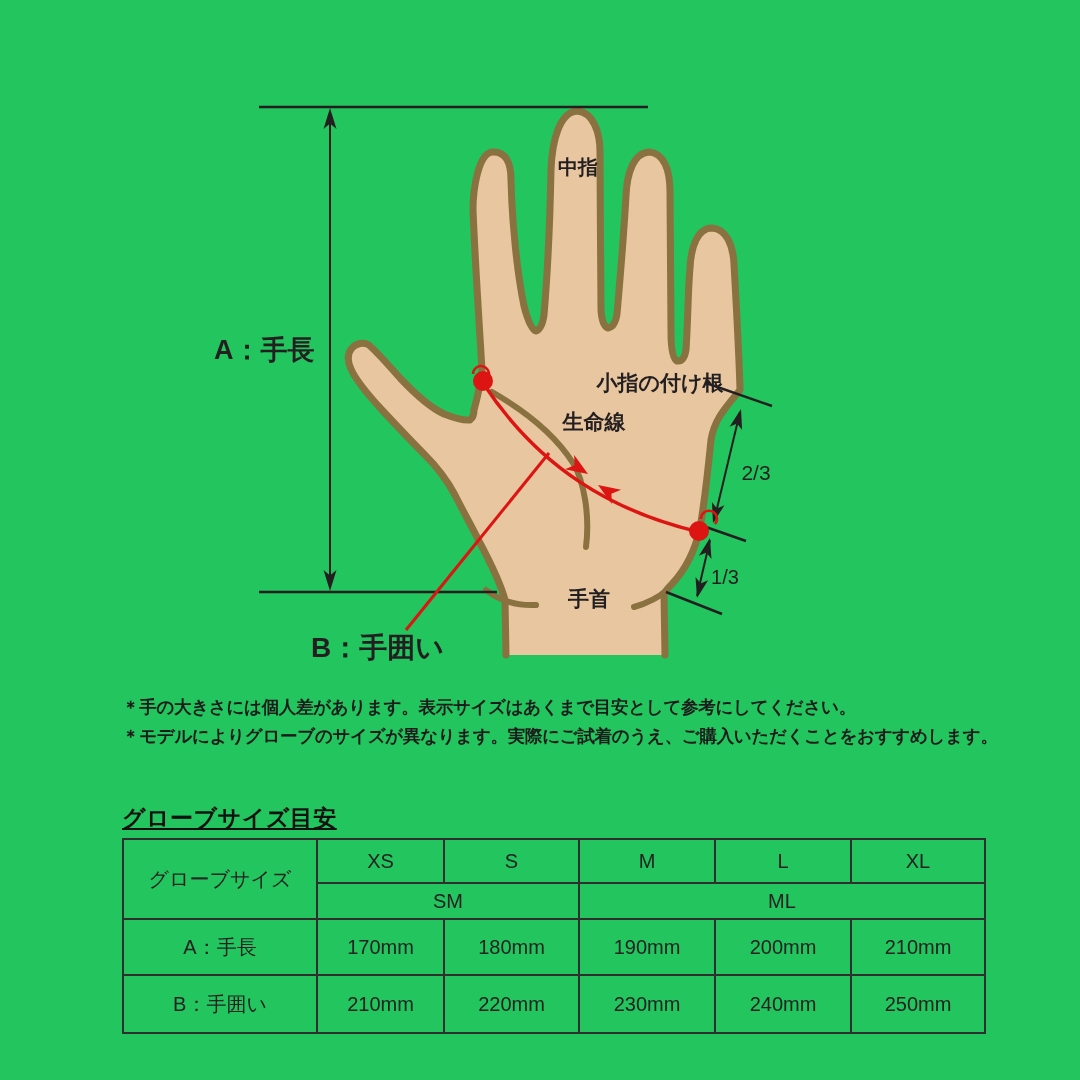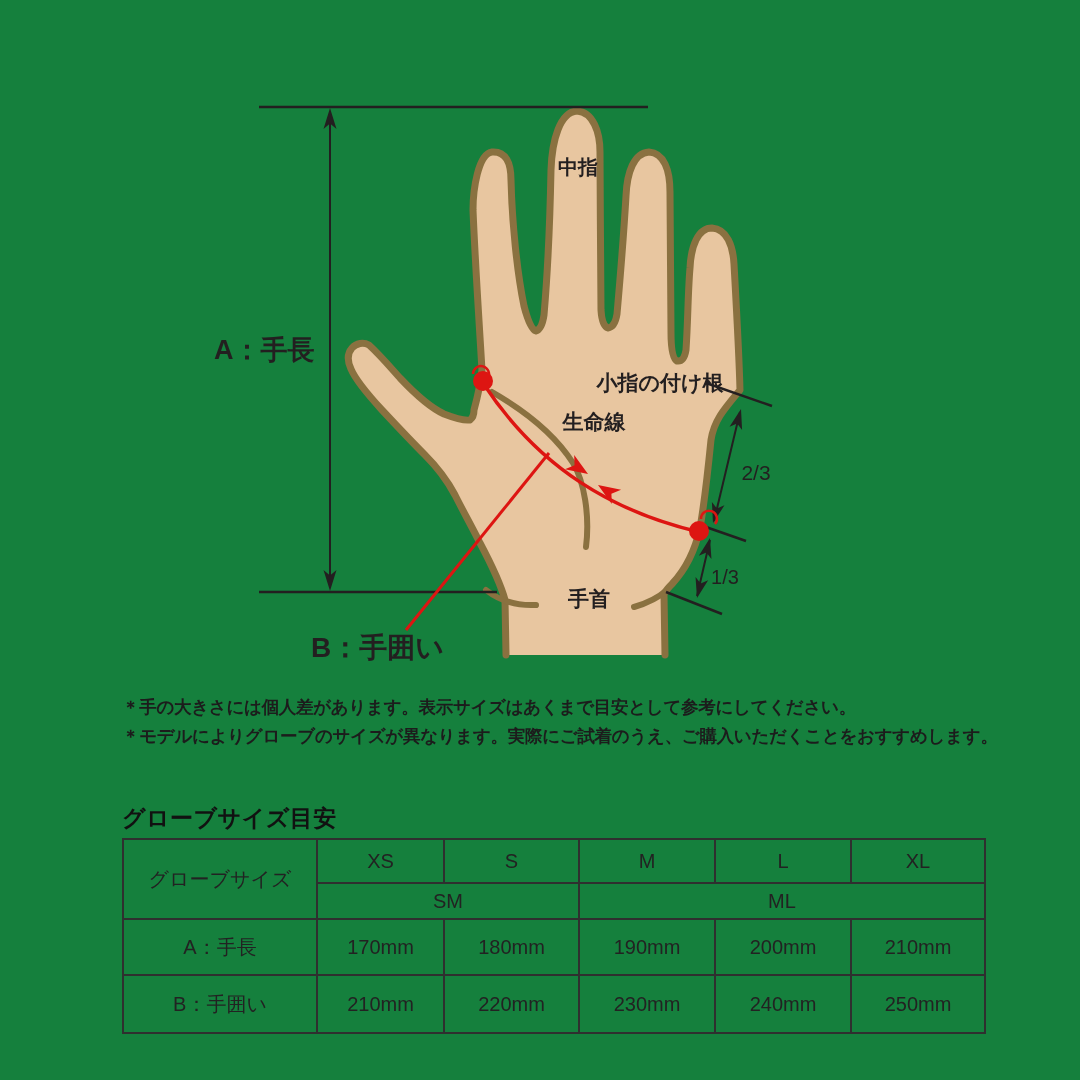--- a/index.html
+++ b/index.html
@@ -1,39 +1,40 @@
 <!DOCTYPE html>
 <html><head>
 <meta charset="utf-8">
 <style>
   html,body{margin:0;padding:0;background:#ffffff;}
   .canvas{
     position:relative;
     width:1080px;height:1080px;
-    background:#15803d;
+    background:#22c55e;
     overflow:hidden;
     font-family:"Liberation Sans", sans-serif;
     color:#1c1c1c;
   }
   .abs{position:absolute;}
   svg text{font-family:"Liberation Sans", sans-serif;}
   .note{
     left:122px;
     font-size:17.5px;
     font-weight:600;
     letter-spacing:-0.3px;
     color:#1c1c1c;
     white-space:nowrap;
   }
   .table-title{
     left:122px;top:803px;
     font-size:23px;
     font-weight:bold;
     color:#111;
     letter-spacing:0.5px;
+    text-decoration:underline;
   }
   table.size{
     position:absolute;
     left:122px;top:838px;
     border-collapse:collapse;
     table-layout:fixed;
     width:862px;
     border:2px solid #0ea5e9;
   }
   table.size td{

